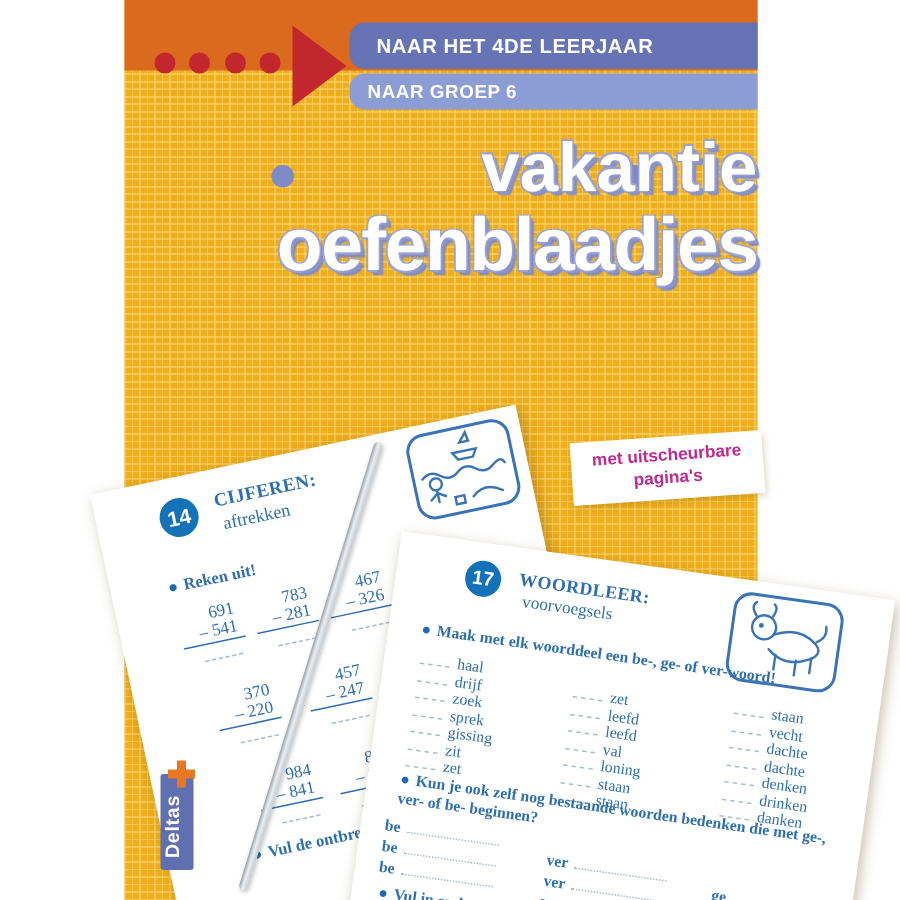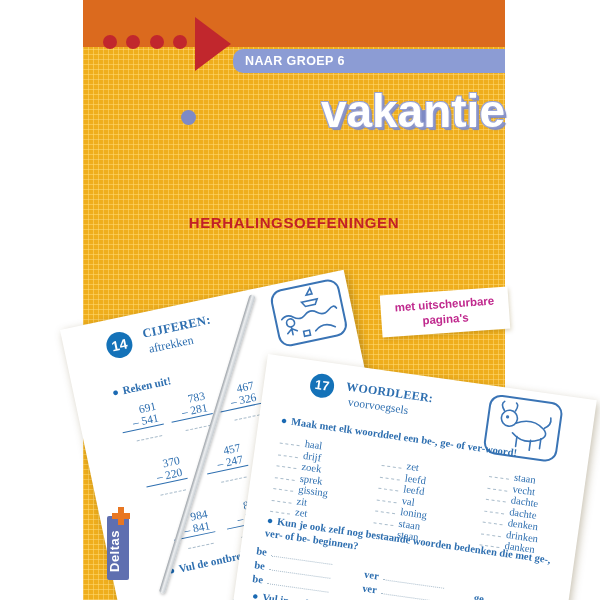--- a/index.html
+++ b/index.html
@@ -86,27 +86,28 @@
 <div id="stage">
 
   <div id="cover">
     <div id="orange-band"></div>
     <div class="dot-red" style="left:20px"></div>
     <div class="dot-red" style="left:43px"></div>
     <div class="dot-red" style="left:67px"></div>
     <div class="dot-red" style="left:90px"></div>
     <div id="arrow"></div>
 
+    <div id="banner1" class="banner">NAAR HET 4DE LEERJAAR</div>
     <div id="banner2" class="banner">NAAR GROEP 6</div>
 
     <div class="title-dot" style="left:98px"></div>
     <div class="title-dot" style="left:334px"></div>
     <div id="title1" class="title">vakantie</div>
-
-    <div id="sub1" class="subtitle">HERHALINGSOEFENINGEN</div>
+    <div id="title2" class="title">oefenblaadjes</div>
+
 
     <div id="badge">
       <div>met uitscheurbare</div>
       <div>pagina's</div>
     </div>
   </div>
 
   <div id="page-left" class="page">
     <div class="num-circle" style="left:42px;top:14px">14</div>
     <div class="cat" style="left:80px;top:14px">CIJFEREN:</div>

